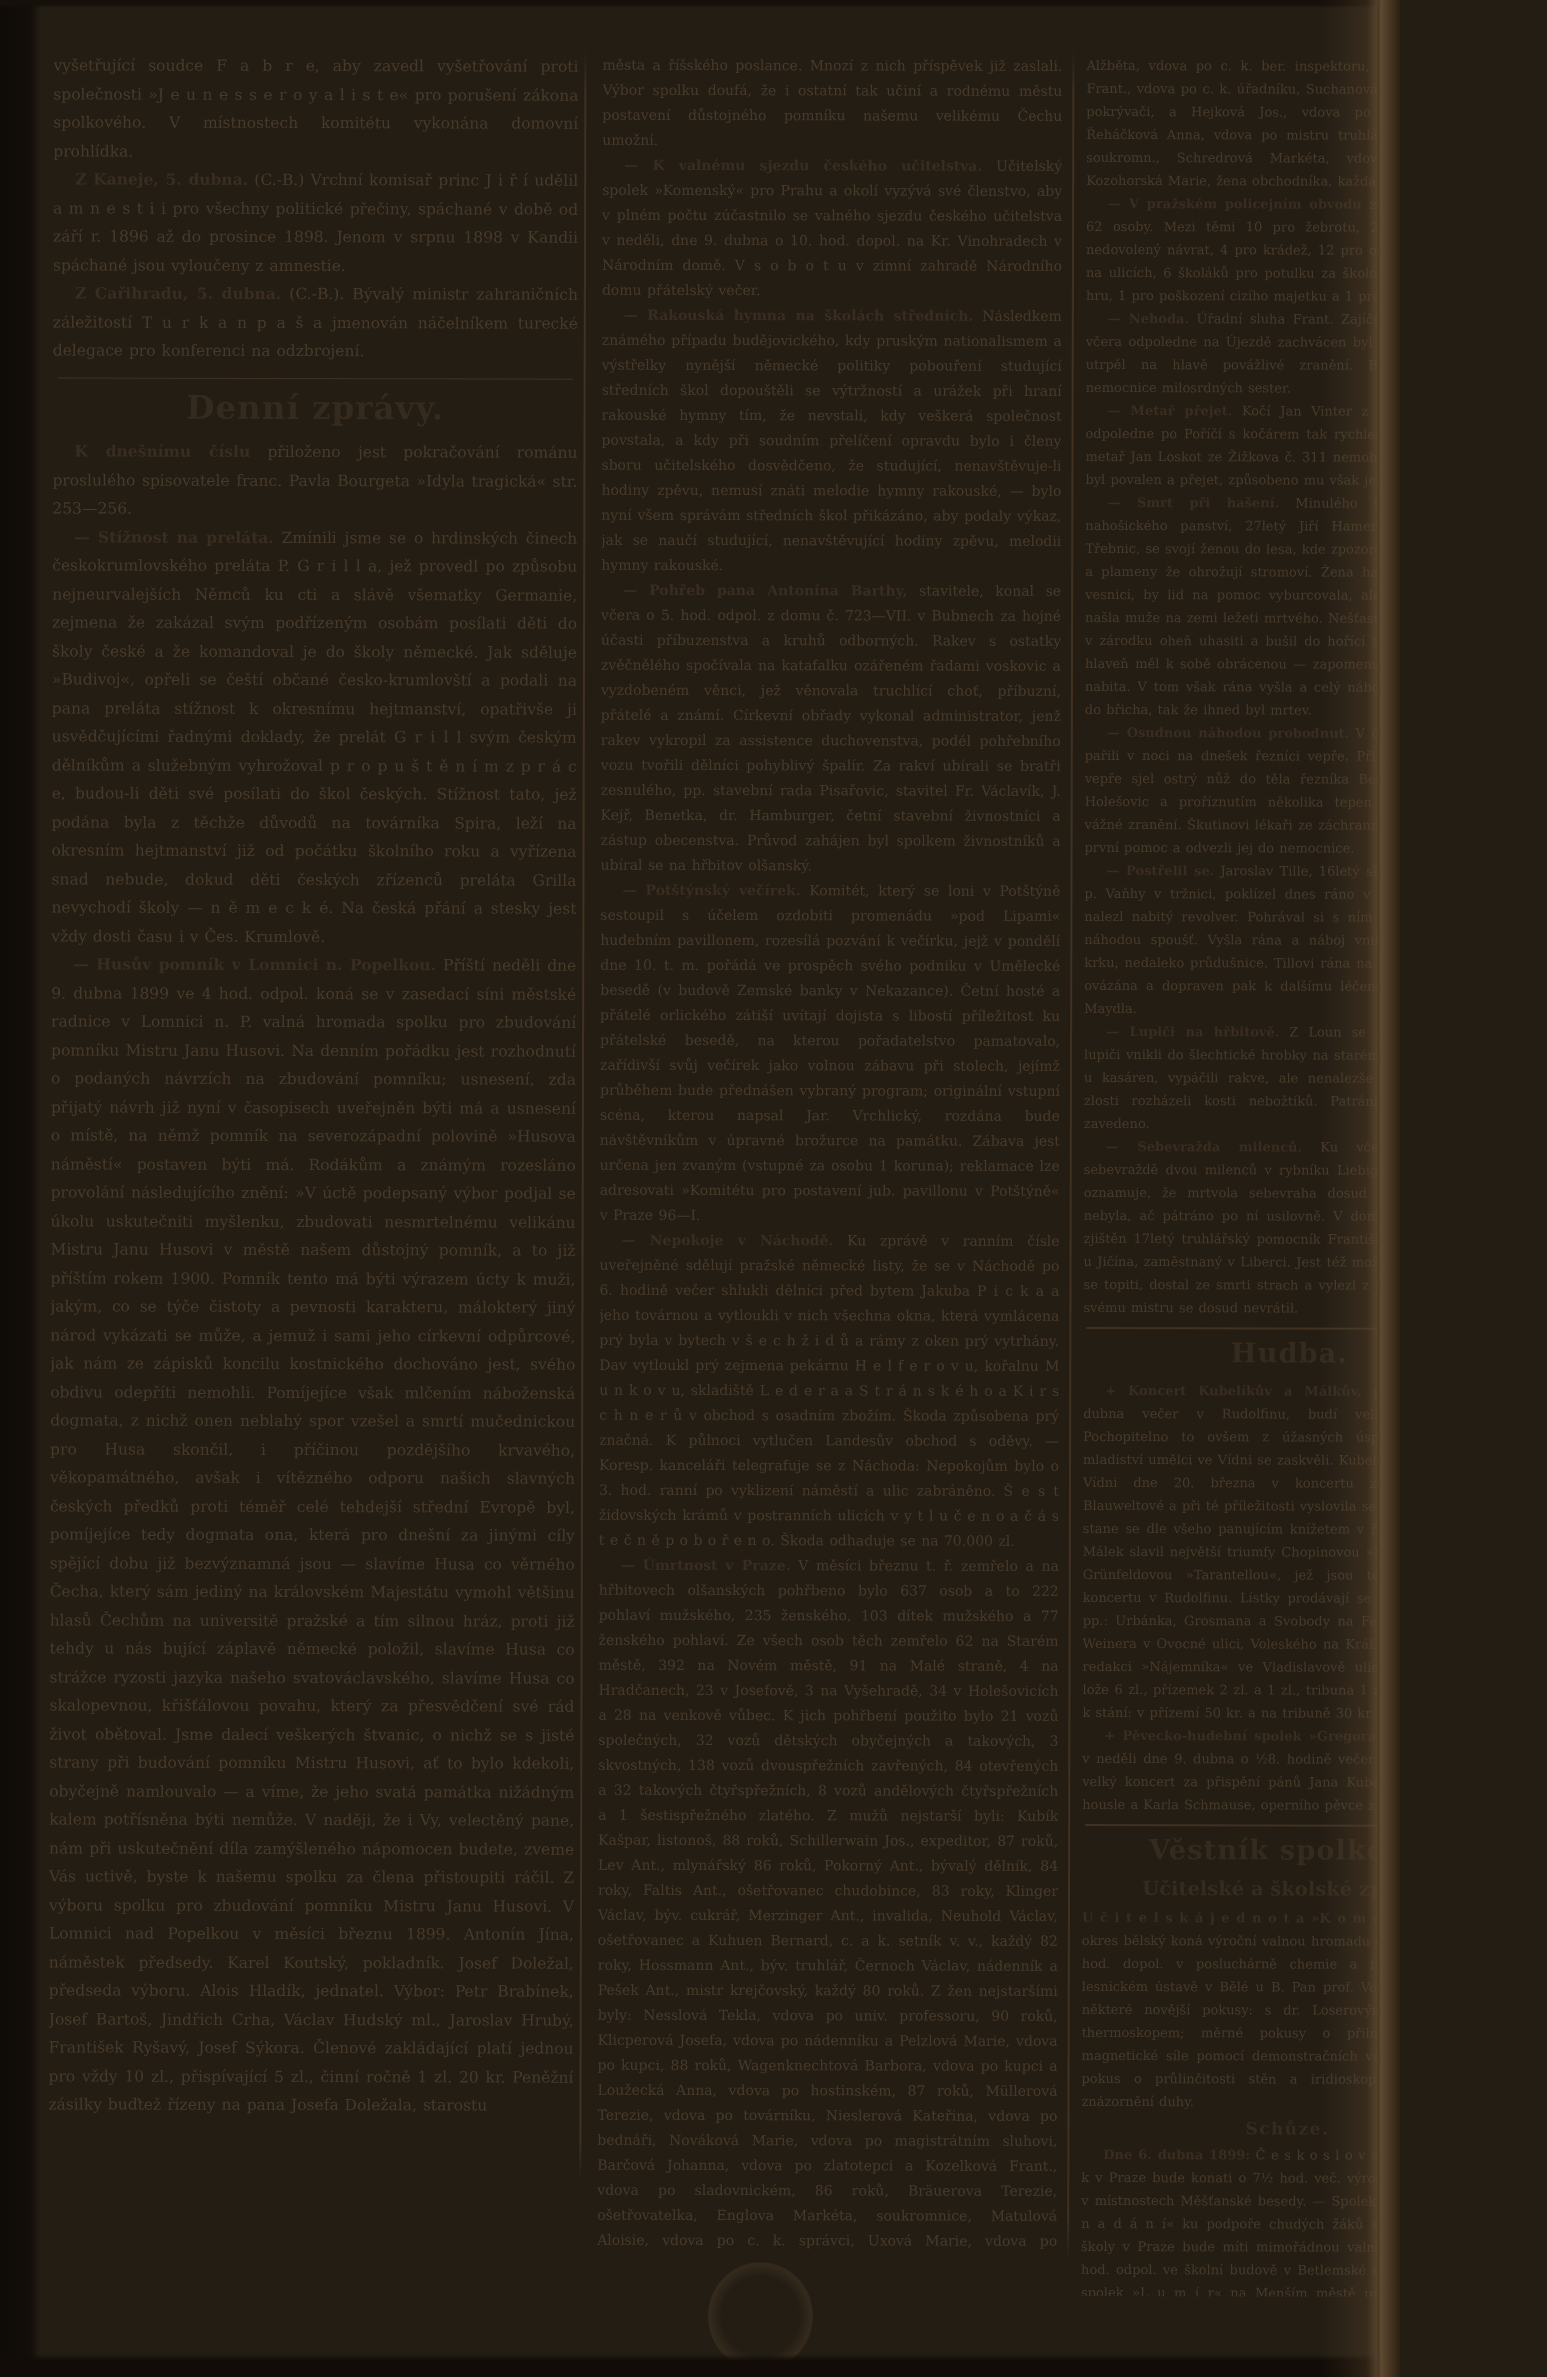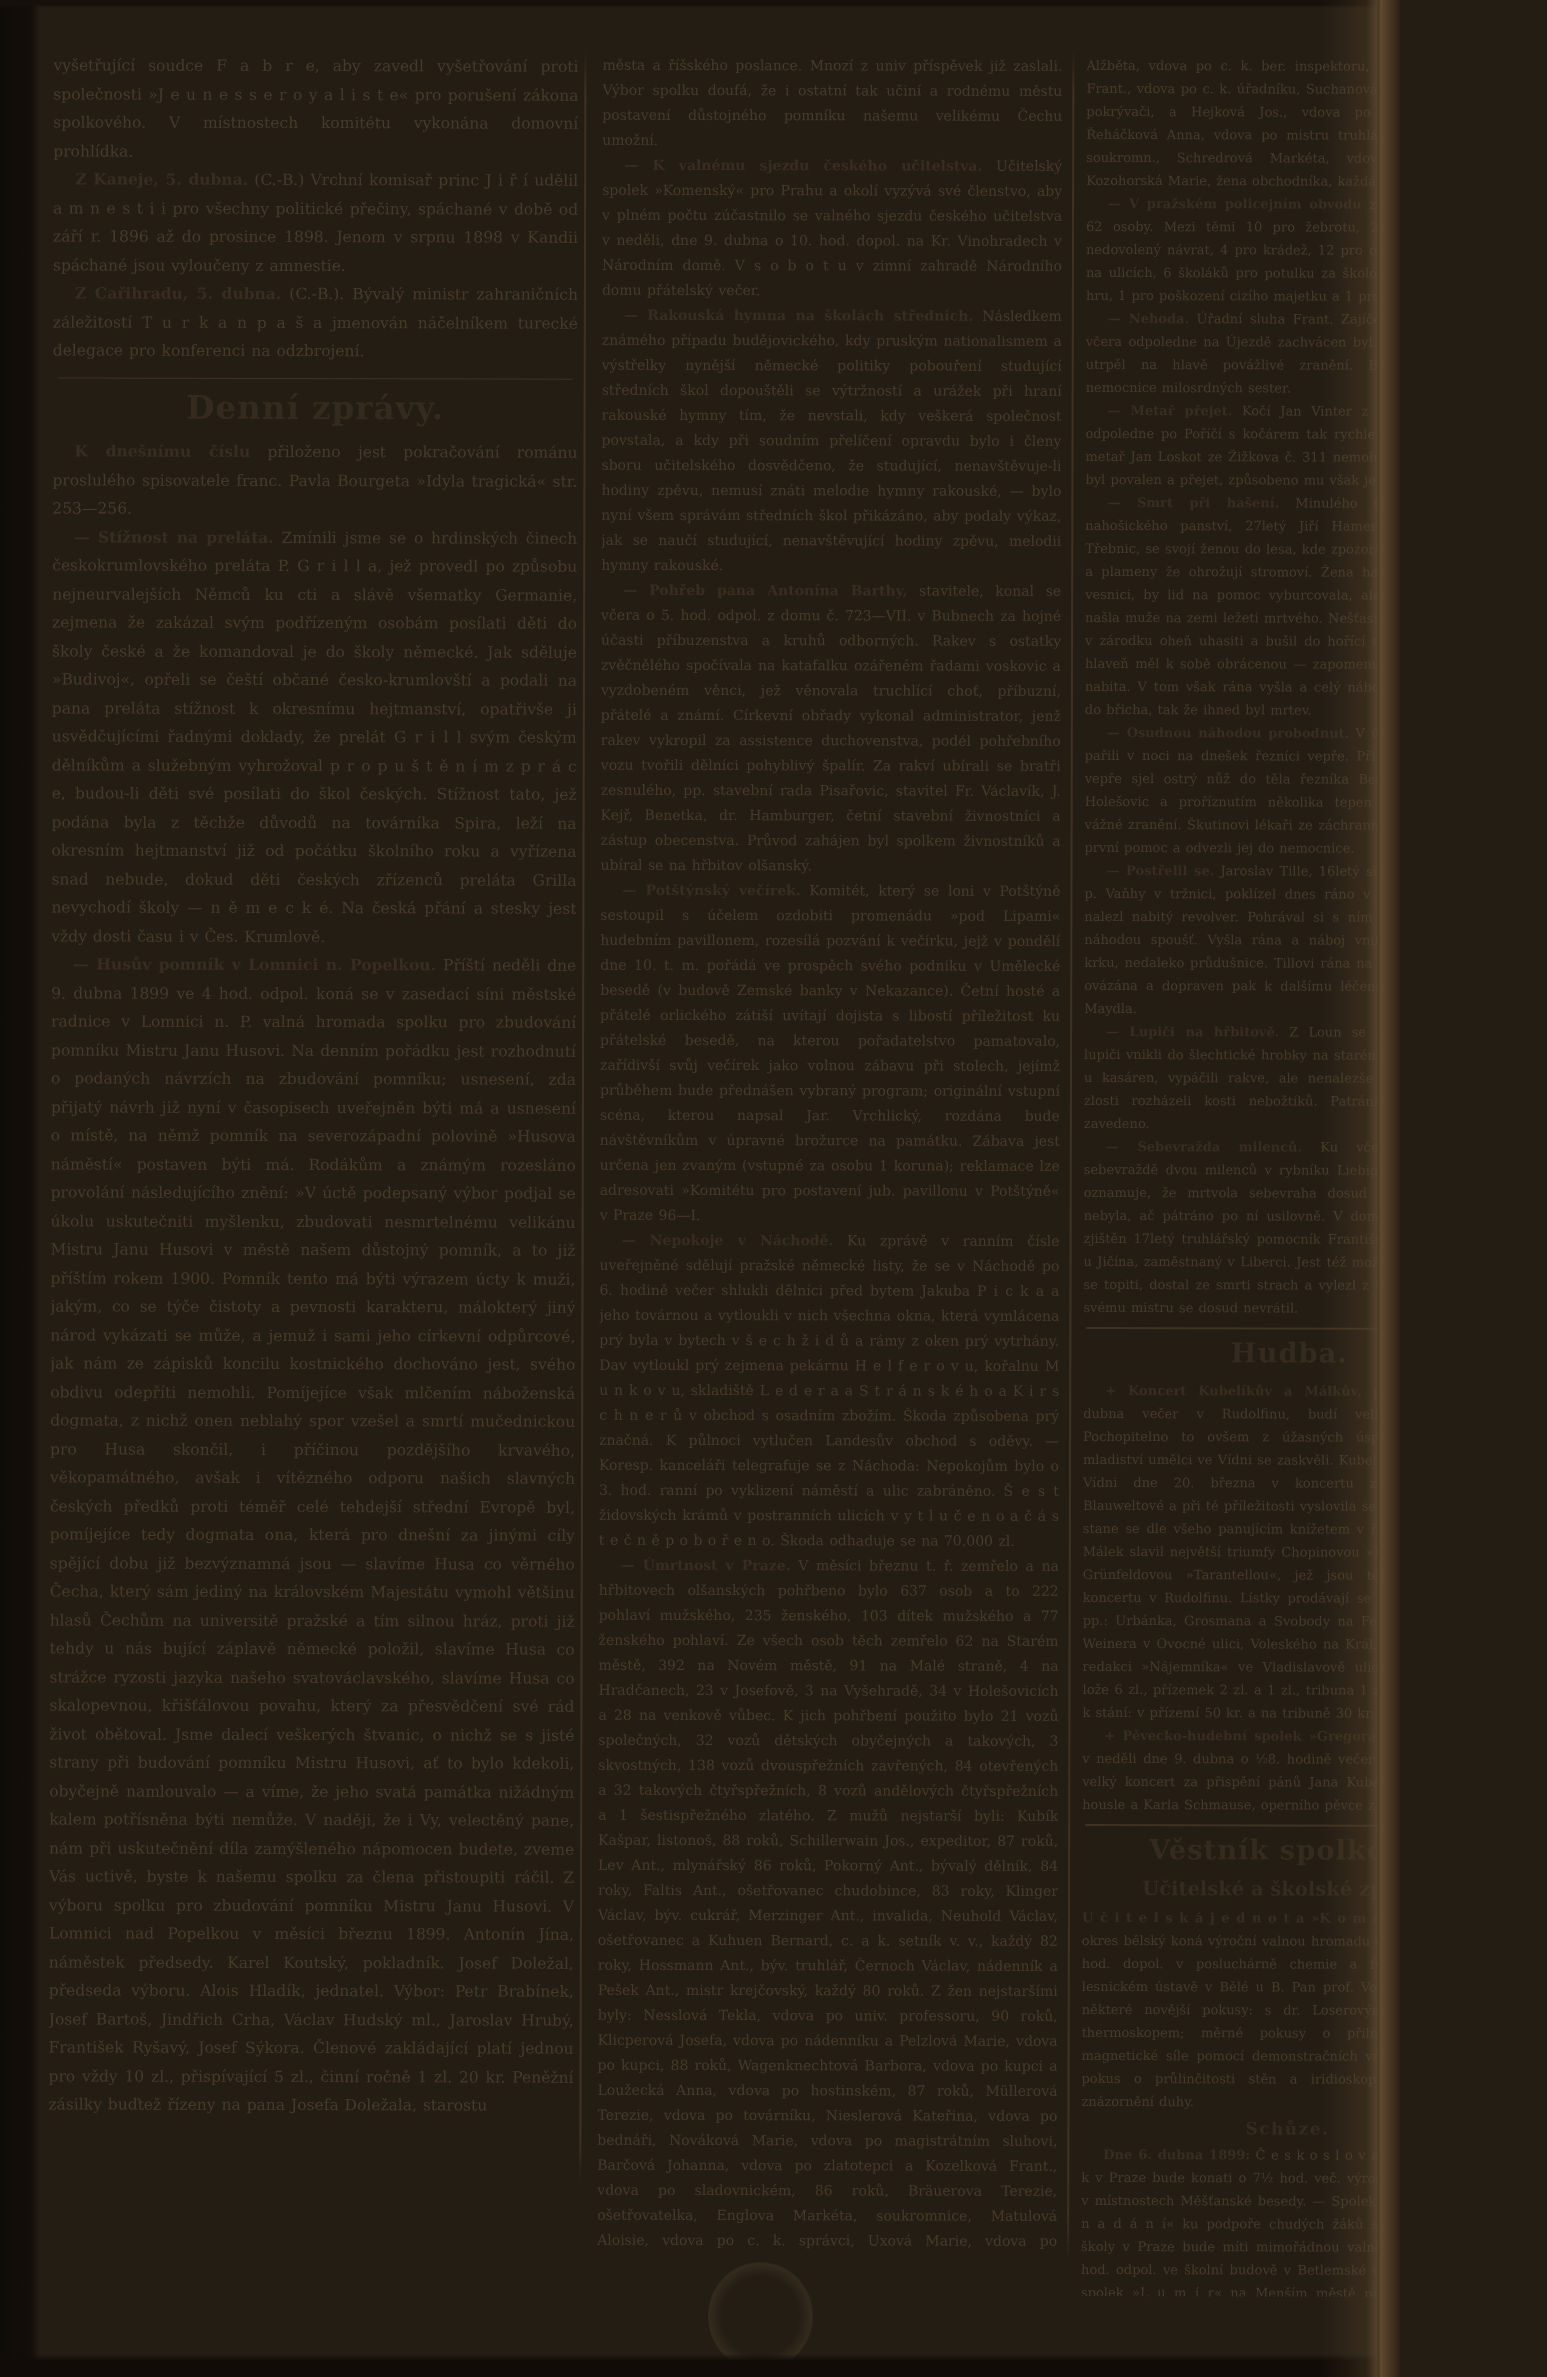--- a/index.html
+++ b/index.html
@@ -57,21 +57,21 @@
       <p><span class="lead">Z Kaneje, 5. dubna.</span><span> (C.-B.) Vrchní komisař princ J i ř í udělil a m n e s t i i pro všechny politické přečiny, spáchané v době od září r. 1896 až do prosince 1898. Jenom v srpnu 1898 v Kandii spáchané jsou vyloučeny z amnestie.</span></p>
       <p><span class="lead">Z Cařihradu, 5. dubna.</span><span> (C.-B.). Bývalý ministr zahraničních záležitostí T u r k a n  p a š a jmenován náčelníkem turecké delegace pro konferenci na odzbrojení.</span></p>
       <div class="hrule"></div>
       <div class="h1">Denní zprávy.</div>
       <p><span class="lead">K dnešnímu číslu</span><span> přiloženo jest pokračování románu proslulého spisovatele franc. Pavla Bourgeta »Idyla tragická« str. 253—256.</span></p>
       <p><span class="lead">— Stížnost na preláta.</span><span> Zmínili jsme se o hrdinských činech českokrumlovského preláta P. G r i l l a, jež provedl po způsobu nejneurvalejších Němců ku cti a slávě všematky Germanie, zejmena že zakázal svým podřízeným osobám posílati děti do školy české a že komandoval je do školy německé. Jak sděluje »Budivoj«, opřeli se čeští občané česko-krumlovští a podali na pana preláta stížnost k okresnímu hejtmanství, opatřivše ji usvědčujícími řadnými doklady, že prelát G r i l l svým českým dělníkům a služebným vyhrožoval p r o p u š t ě n í m  z  p r á c e, budou-li děti své posílati do škol českých. Stížnost tato, jež podána byla z těchže důvodů na továrníka Spira, leží na okresním hejtmanství již od počátku školního roku a vyřízena snad nebude, dokud děti českých zřízenců preláta Grilla nevychodí školy — n ě m e c k é. Na česká přání a stesky jest vždy dosti času i v Čes. Krumlově.</span></p>
       <p><span class="lead">— Husův pomník v Lomnici n. Popelkou.</span><span> Příští neděli dne 9. dubna 1899 ve 4 hod. odpol. koná se v zasedací síni městské radnice v Lomnici n. P. valná hromada spolku pro zbudování pomníku Mistru Janu Husovi. Na denním pořádku jest rozhodnutí o podaných návrzích na zbudování pomníku; usnesení, zda přijatý návrh již nyní v časopisech uveřejněn býti má a usnesení o místě, na němž pomník na severozápadní polovině »Husova náměstí« postaven býti má. Rodákům a známým rozesláno provolání následujícího znění: »V úctě podepsaný výbor podjal se úkolu uskutečniti myšlenku, zbudovati nesmrtelnému velikánu Mistru Janu Husovi v městě našem důstojný pomník, a to již příštím rokem 1900. Pomník tento má býti výrazem úcty k muži, jakým, co se týče čistoty a pevnosti karakteru, málokterý jiný národ vykázati se může, a jemuž i sami jeho církevní odpůrcové, jak nám ze zápisků koncilu kostnického dochováno jest, svého obdivu odepříti nemohli. Pomíjejíce však mlčením náboženská dogmata, z nichž onen neblahý spor vzešel a smrtí mučednickou pro Husa skončil, i příčinou pozdějšího krvavého, věkopamátného, avšak i vítězného odporu našich slavných českých předků proti téměř celé tehdejší střední Evropě byl, pomíjejíce tedy dogmata ona, která pro dnešní za jinými cíly spějící dobu již bezvýznamná jsou — slavíme Husa co věrného Čecha, který sám jediný na královském Majestátu vymohl většinu hlasů Čechům na universitě pražské a tím silnou hráz, proti již tehdy u nás bující záplavě německé položil, slavíme Husa co strážce ryzosti jazyka našeho svatováclavského, slavíme Husa co skalopevnou, křišťálovou povahu, který za přesvědčení své rád život obětoval. Jsme dalecí veškerých štvanic, o nichž se s jisté strany při budování pomníku Mistru Husovi, ať to bylo kdekoli, obyčejně namlouvalo — a víme, že jeho svatá památka nižádným kalem potřísněna býti nemůže. V naději, že i Vy, velectěný pane, nám při uskutečnění díla zamýšleného nápomocen budete, zveme Vás uctivě, byste k našemu spolku za člena přistoupiti ráčil. Z výboru spolku pro zbudování pomníku Mistru Janu Husovi. V Lomnici nad Popelkou v měsíci březnu 1899. Antonín Jína, náměstek předsedy. Karel Koutský, pokladník. Josef Doležal, předseda výboru. Alois Hladík, jednatel. Výbor: Petr Brabínek, Josef Bartoš, Jindřich Crha, Václav Hudský ml., Jaroslav Hrubý, František Ryšavý, Josef Sýkora. Členové zakládající platí jednou pro vždy 10 zl., přispívající 5 zl., činní ročně 1 zl. 20 kr. Peněžní zásilky buďtež řízeny na pana Josefa Doležala, starostu</span></p>
     </div>
 
     <div class="col" id="col2">
-      <p class="cont"><span>města a říšského poslance. Mnozí z univ příspěvek již zaslali. Výbor spolku doufá, že i ostatní tak učiní a rodnému městu postavení důstojného pomníku našemu velikému Čechu umožní.</span></p>
+      <p class="cont"><span>města a říšského poslance. Mnozí z nich příspěvek již zaslali. Výbor spolku doufá, že i ostatní tak učiní a rodnému městu postavení důstojného pomníku našemu velikému Čechu umožní.</span></p>
       <p><span class="lead">— K valnému sjezdu českého učitelstva.</span><span> Učitelský spolek »Komenský« pro Prahu a okolí vyzývá své členstvo, aby v plném počtu zúčastnilo se valného sjezdu českého učitelstva v neděli, dne 9. dubna o 10. hod. dopol. na Kr. Vinohradech v Národním domě. V  s o b o t u  v zimní zahradě Národního domu přátelský večer.</span></p>
       <p><span class="lead">— Rakouská hymna na školách středních.</span><span> Následkem známého případu budějovického, kdy pruským nationalismem a výstřelky nynější německé politiky pobouření studující středních škol dopouštěli se výtržností a urážek při hraní rakouské hymny tím, že nevstali, kdy veškerá společnost povstala, a kdy při soudním přelíčení opravdu bylo i členy sboru učitelského dosvědčeno, že studující, nenavštěvuje-li hodiny zpěvu, nemusí znáti melodie hymny rakouské, — bylo nyní všem správám středních škol přikázáno, aby podaly výkaz, jak se naučí studující, nenavštěvující hodiny zpěvu, melodii hymny rakouské.</span></p>
       <p><span class="lead">— Pohřeb pana Antonína Barthy,</span><span> stavitele, konal se včera o 5. hod. odpol. z domu č. 723—VII. v Bubnech za hojné účasti příbuzenstva a kruhů odborných. Rakev s ostatky zvěčnělého spočívala na katafalku ozářeném řadami voskovic a vyzdobeném věnci, jež věnovala truchlící choť, příbuzní, přátelé a známí. Církevní obřady vykonal administrator, jenž rakev vykropil za assistence duchovenstva, podél pohřebního vozu tvořili dělníci pohyblivý špalír. Za rakví ubírali se bratři zesnulého, pp. stavební rada Pisařovic, stavitel Fr. Václavík, J. Kejř, Benetka, dr. Hamburger, četní stavební živnostníci a zástup obecenstva. Průvod zahájen byl spolkem živnostníků a ubíral se na hřbitov olšanský.</span></p>
       <p><span class="lead">— Potštýnský večírek.</span><span> Komitét, který se loni v Potštýně sestoupil s účelem ozdobiti promenádu »pod Lipami« hudebním pavillonem, rozesílá pozvání k večírku, jejž v pondělí dne 10. t. m. pořádá ve prospěch svého podniku v Umělecké besedě (v budově Zemské banky v Nekazance). Četní hosté a přátelé orlického zátiší uvítají dojista s libostí příležitost ku přátelské besedě, na kterou pořadatelstvo pamatovalo, zařídivší svůj večírek jako volnou zábavu při stolech, jejímž průběhem bude přednášen vybraný program; originální vstupní scéna, kterou napsal Jar. Vrchlický, rozdána bude návštěvníkům v úpravné brožurce na památku. Zábava jest určena jen zvaným (vstupné za osobu 1 koruna); reklamace lze adresovati »Komitétu pro postavení jub. pavillonu v Potštýně« v Praze 96—I.</span></p>
       <p><span class="lead">— Nepokoje v Náchodě.</span><span> Ku zprávě v ranním čísle uveřejněné sdělují pražské německé listy, že se v Náchodě po 6. hodině večer shlukli dělníci před bytem Jakuba P i c k a a jeho továrnou a vytloukli v nich všechna okna, která vymlácena prý byla v bytech v š e c h  ž i d ů a rámy z oken prý vytrhány. Dav vytloukl prý zejmena pekárnu H e l f e r o v u, kořalnu M u n k o v u, skladiště L e d e r a  a  S t r á n s k é h o  a  K i r s c h n e r ů v obchod s osadním zbožím. Škoda způsobena prý značná. K půlnoci vytlučen Landesův obchod s oděvy. — Koresp. kanceláři telegrafuje se z Náchoda: Nepokojům bylo o 3. hod. ranní po vyklizení náměstí a ulic zabráněno. Š e s t židovských krámů v postranních ulicích v y t l u č e n o  a  č á s t e č n ě  p o b o ř e n o. Škoda odhaduje se na 70.000 zl.</span></p>
       <p><span class="lead">— Úmrtnost v Praze.</span><span> V měsíci březnu t. ř. zemřelo a na hřbitovech olšanských pohřbeno bylo 637 osob a to 222 pohlaví mužského, 235 ženského, 103 dítek mužského a 77 ženského pohlaví. Ze všech osob těch zemřelo 62 na Starém městě, 392 na Novém městě, 91 na Malé straně, 4 na Hradčanech, 23 v Josefově, 3 na Vyšehradě, 34 v Holešovicích a 28 na venkově vůbec. K jich pohřbení použito bylo 21 vozů společných, 32 vozů dětských obyčejných a takových, 3 skvostných, 138 vozů dvouspřežních zavřených, 84 otevřených a 32 takových čtyřspřežních, 8 vozů andělových čtyřspřežních a 1 šestispřežného zlatého. Z mužů nejstarší byli: Kubík Kašpar, listonoš, 88 roků, Schillerwain Jos., expeditor, 87 roků, Lev Ant., mlynářský 86 roků, Pokorný Ant., bývalý dělník, 84 roky, Faltis Ant., ošetřovanec chudobince, 83 roky, Klinger Václav, býv. cukrář, Merzinger Ant., invalida, Neuhold Václav, ošetřovanec a Kuhuen Bernard, c. a k. setník v. v., každý 82 roky, Hossmann Ant., býv. truhlář, Černoch Václav, nádenník a Pešek Ant., mistr krejčovský, každý 80 roků. Z žen nejstaršími byly: Nesslová Tekla, vdova po univ. professoru, 90 roků, Klicperová Josefa, vdova po nádenníku a Pelzlová Marie, vdova po kupci, 88 roků, Wagenknechtová Barbora, vdova po kupci a Loužecká Anna, vdova po hostinském, 87 roků, Müllerová Terezie, vdova po továrníku, Nieslerová Kateřina, vdova po bednáři, Nováková Marie, vdova po magistrátním sluhovi, Barčová Johanna, vdova po zlatotepci a Kozelková Frant., vdova po sladovnickém, 86 roků, Bräuerova Terezie, ošetřovatelka, Englova Markéta, soukromnice, Matulová Aloisie, vdova po c. k. správci, Uxová Marie, vdova po nádenníku, Födischová Amalie, majitelka trafiky, každá 85 roků, Hornerová Anna, vdova po soustružníku, Diblíčková Marie, vdova po kočím, a Křepelková Rosalie, bez zaměst., 84 r., Anna Prokopová, ošetřov., Hutterová Anna, vdova po officiálu, Patzeltová Kateř., ošetřov., Stöhrová Vilma, soukromnice, a Sobíčková</span></p>
 
     </div>
 
     <div class="col" id="col3">

